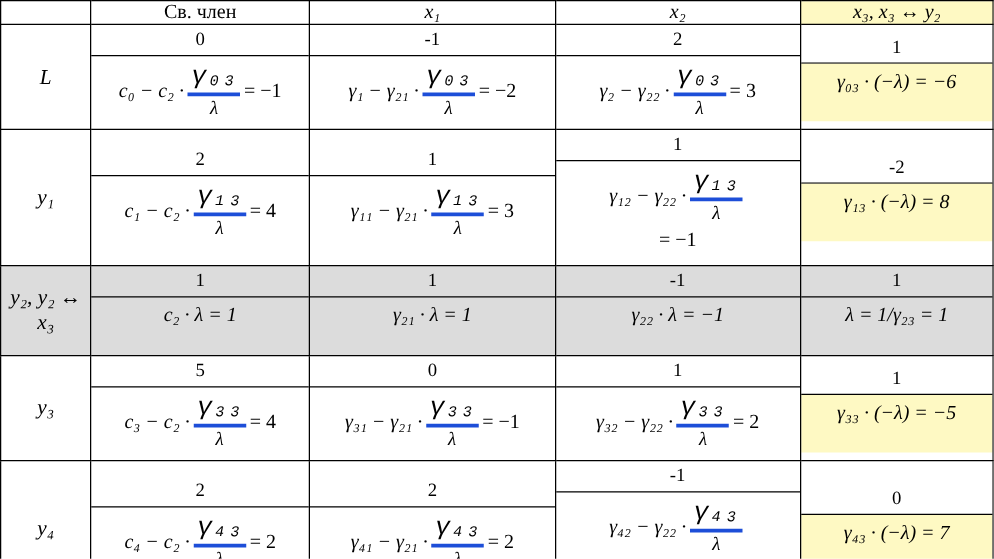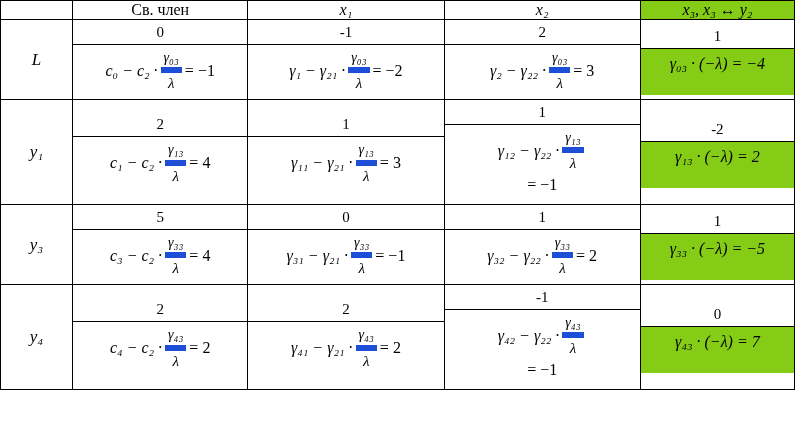--- a/index.html
+++ b/index.html
@@ -40,39 +40,40 @@
     font-size: 15px;
     height: 24px;
     line-height: 24px;
     border-bottom: 1px solid #000000;
   }
   .expr {
     font-size: 16px;
     padding: 6px 4px;
     min-height: 34px;
   }
-  .shade { background: #84cc16; }
+  .shade { background: #fef9c3; }
   .shade-row td { background: #dcdcdc; }
 
   
   .var { font-style: italic; }
   .frac {
     display: inline-block;
     vertical-align: middle;
     text-align: center;
     margin: 0 3px;
     position: relative;
     top: -1px;
   }
   .frac .num {
     display: block;
-    font-size: 14px;
+    font-size: 20px;
     padding: 0 3px 1px 3px;
-    border-bottom: 6px solid #1d4ed8;
+    border-bottom: 3px solid #1d4ed8;
     line-height: 1.15;
+    font-family: Liberation Mono, monospace;
   }
   .frac .den {
     display: block;
     font-size: 15px;
     line-height: 1.2;
     padding-top: 1px;
   }
   .two-line { line-height: 1.55; }
 </style>
 </head>
@@ -114,21 +115,21 @@
         </div>
       </td>
       <td>
         <div class="val">2</div>
         <div class="expr">
           <span class="var">γ₂ − γ₂₂ ·</span><span class="frac"><span class="num var">γ₀₃</span><span class="den var">λ</span></span><span>= 3</span>
         </div>
       </td>
       <td>
         <div class="val">1</div>
-        <div class="expr shade var">γ₀₃ · (−λ) = −4</div>
+        <div class="expr shade var">γ₀₃ · (−λ) = −6</div>
       </td>
     </tr>
 
     <tr>
       <td class="rowlabel"><span>y₁</span></td>
       <td>
         <div class="val">2</div>
         <div class="expr">
           <span class="var">c₁ − c₂ ·</span><span class="frac"><span class="num var">γ₁₃</span><span class="den var">λ</span></span><span>= 4</span>
         </div>
@@ -140,24 +141,43 @@
         </div>
       </td>
       <td>
         <div class="val">1</div>
         <div class="expr two-line">
           <span class="var">γ₁₂ − γ₂₂ ·</span><span class="frac"><span class="num var">γ₁₃</span><span class="den var">λ</span></span><br><span>= −1</span>
         </div>
       </td>
       <td>
         <div class="val">-2</div>
-        <div class="expr shade var">γ₁₃ · (−λ) = 2</div>
-      </td>
-    </tr>
-
+        <div class="expr shade var">γ₁₃ · (−λ) = 8</div>
+      </td>
+    </tr>
+
+    <tr class="shade-row">
+      <td class="rowlabel"><span>y₂, y₂ ↔ x₃</span></td>
+      <td>
+        <div class="val">1</div>
+        <div class="expr var">c₂ · λ = 1</div>
+      </td>
+      <td>
+        <div class="val">1</div>
+        <div class="expr var">γ₂₁ · λ = 1</div>
+      </td>
+      <td>
+        <div class="val">-1</div>
+        <div class="expr var">γ₂₂ · λ = −1</div>
+      </td>
+      <td>
+        <div class="val">1</div>
+        <div class="expr var">λ = 1/γ₂₃ = 1</div>
+      </td>
+    </tr>
 
     <tr>
       <td class="rowlabel"><span>y₃</span></td>
       <td>
         <div class="val">5</div>
         <div class="expr">
           <span class="var">c₃ − c₂ ·</span><span class="frac"><span class="num var">γ₃₃</span><span class="den var">λ</span></span><span>= 4</span>
         </div>
       </td>
       <td>

